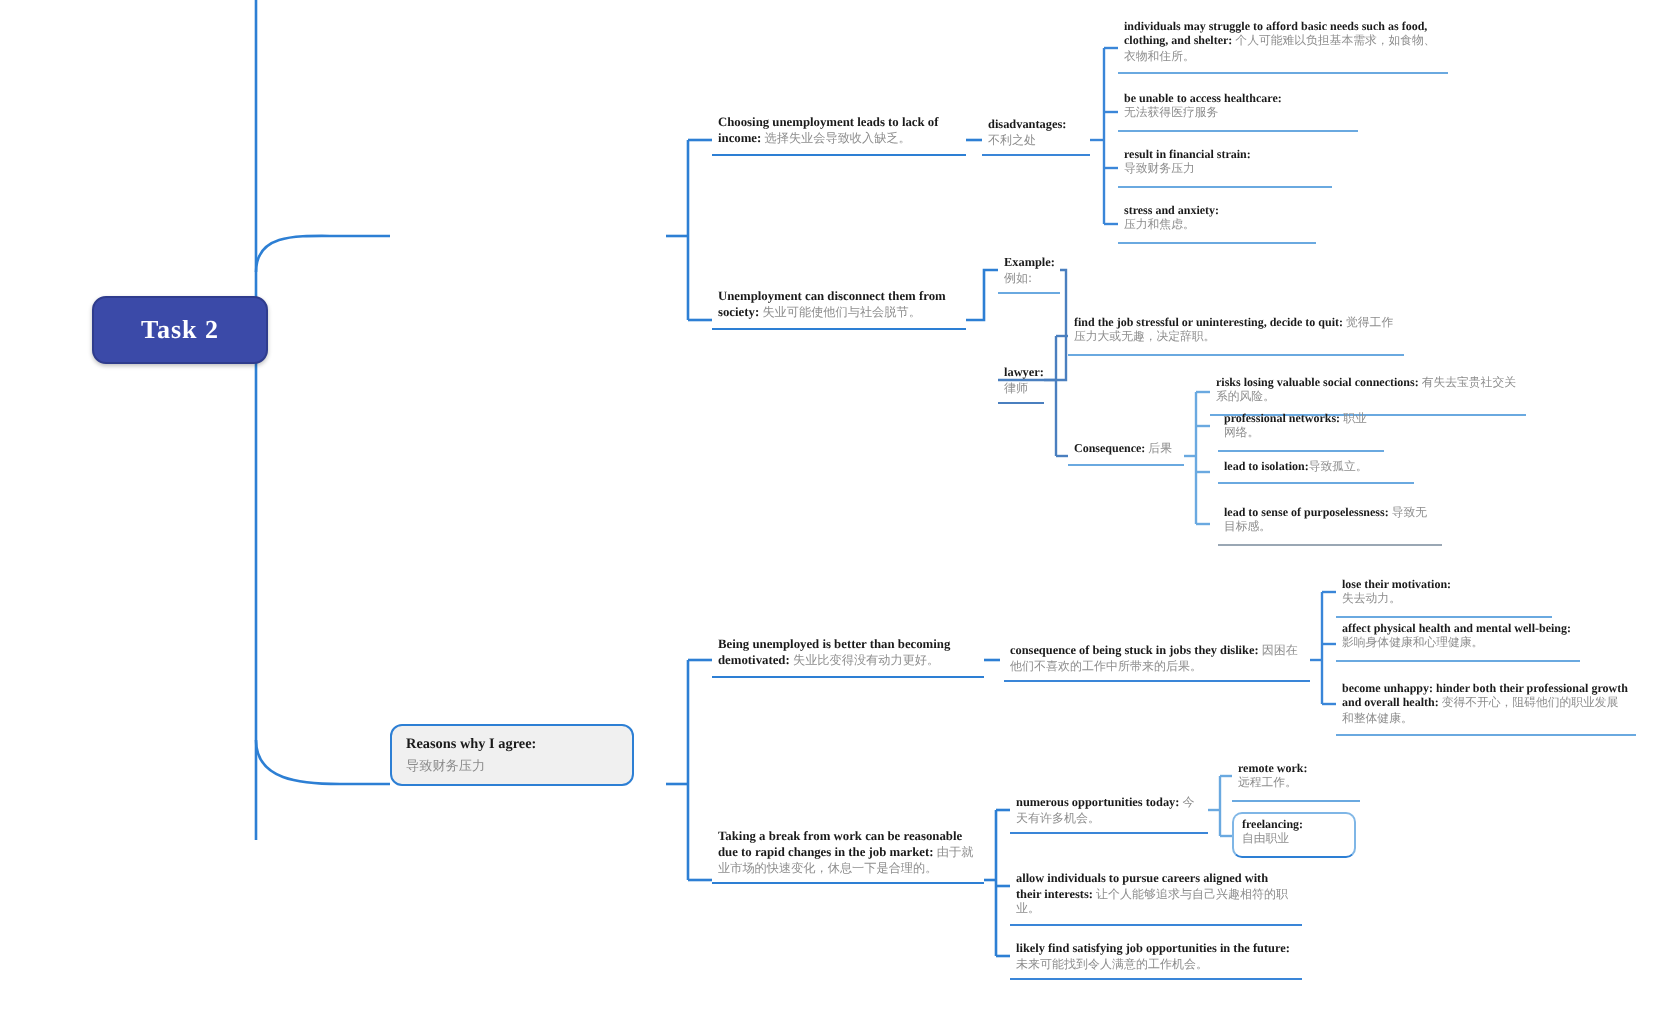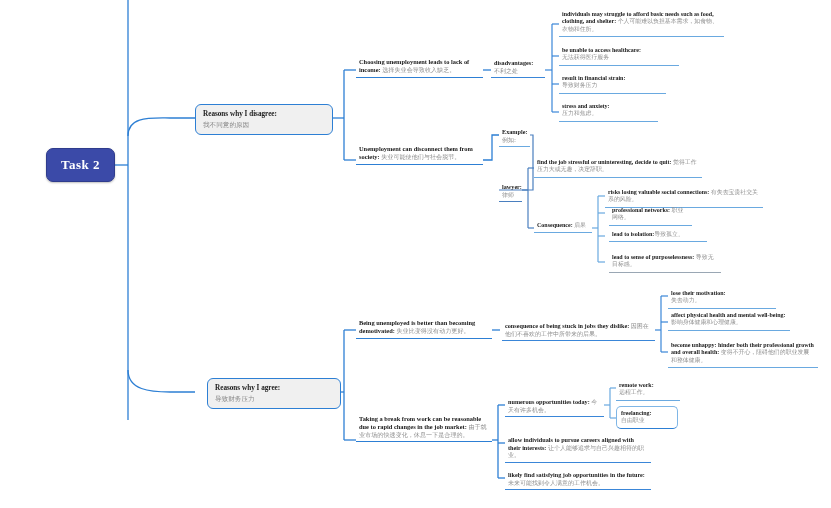--- a/index.html
+++ b/index.html
@@ -156,28 +156,24 @@
     <path d="M498 405 L505 405" stroke="#2d7fd4" stroke-width="1.3" fill="none"></path>
     <path d="M498 443 L505 443" stroke="#2d7fd4" stroke-width="1.3" fill="none"></path>
     <path d="M498 478 L505 478" stroke="#2d7fd4" stroke-width="1.3" fill="none"></path>
 
     <path d="M604 405 L610 405" stroke="#6aa9e0" stroke-width="1.2" fill="none"></path>
     <path d="M610 388 L610 418" stroke="#6aa9e0" stroke-width="1.2" fill="none"></path>
     <path d="M610 388 L616 388" stroke="#6aa9e0" stroke-width="1.2" fill="none"></path>
     <path d="M610 418 L616 418" stroke="#6aa9e0" stroke-width="1.2" fill="none"></path>
   </svg>
 
-  <div class="node root" style="left:46px; top:148px; width:69px; height:34px;">
+  <div class="node root" style="left:46px; top:148px; width:88px; height:34px;">
     <span>Task 2</span>
   </div>
 
-  <div class="node lvl1" style="left:195px; top:104px; width:138px;">
-    <span class="en">Reasons why I disagree:</span>
-    <span class="zh">我不同意的原因</span>
-  </div>
 
   <div class="node lvl2 ul-blue" style="left:356px; top:56px; width:127px;">
     <span class="en">Choosing unemployment leads to lack of income:</span>
     <span class="zh">选择失业会导致收入缺乏。</span>
   </div>
 
   <div class="node lvl3 ul-blue2" style="left:491px; top:57px; width:54px;">
     <span class="en">disadvantages:</span><br>
     <span class="zh">不利之处</span>
   </div>
@@ -239,21 +235,21 @@
 
   <div class="node lvl4 ul-lblue" style="left:609px; top:229px; width:98px;">
     <span class="en">lead to isolation:</span><span class="zh">导致孤立。</span>
   </div>
 
   <div class="node lvl4 ul-grey" style="left:609px; top:252px; width:112px;">
     <span class="en">lead to sense of purposelessness:</span>
     <span class="zh">导致无目标感。</span>
   </div>
 
-  <div class="node lvl1" style="left:195px; top:378px; width:134px;margin-left:12px;">
+  <div class="node lvl1" style="left:195px; top:362px; width:122px;">
     <span class="en">Reasons why I agree:</span>
     <span class="zh">导致财务压力</span>
   </div>
 
   <div class="node lvl2 ul-blue" style="left:356px; top:317px; width:136px;">
     <span class="en">Being unemployed is better than becoming demotivated:</span>
     <span class="zh">失业比变得没有动力更好。</span>
   </div>
 
   <div class="node lvl3 ul-blue2" style="left:502px; top:320px; width:153px;">

